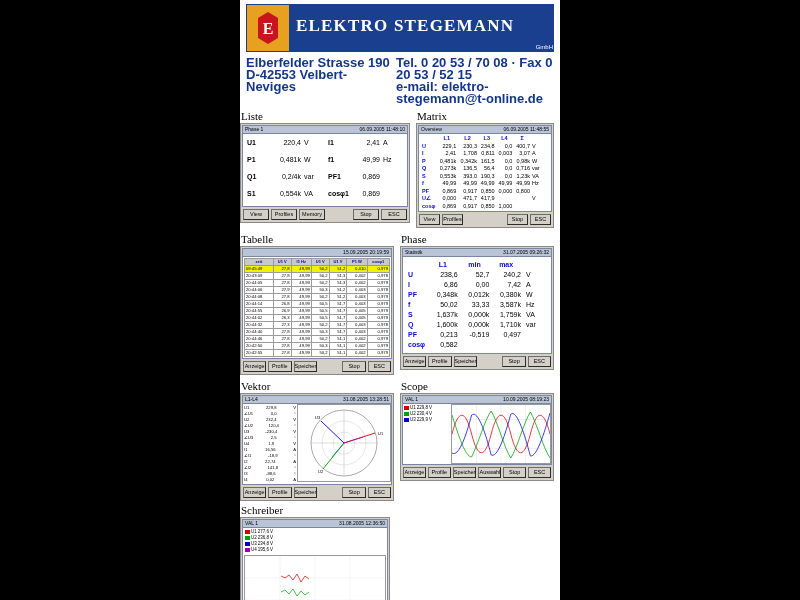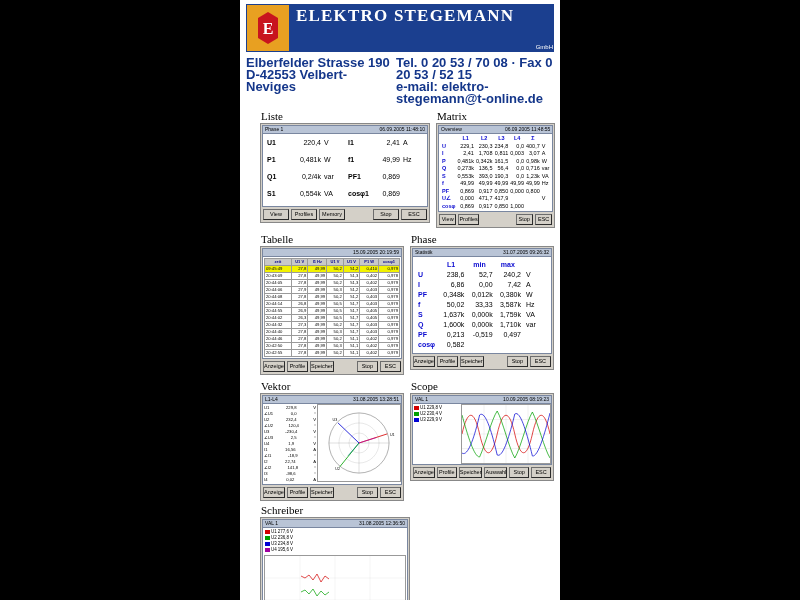--- a/index.html
+++ b/index.html
@@ -2,28 +2,28 @@
 <html><head>
 <meta charset="utf-8">
 <style>
   html,body{margin:0;padding:0;background:#000;}
   body{width:800px;height:600px;overflow:hidden;font-family:"Liberation Sans",sans-serif;}
   .page{position:absolute;left:240px;top:0;width:320px;height:600px;background:#fff;}
   .hdr{padding:4px 6px 0 6px;}
   .logo{display:flex;align-items:stretch;border:1px solid #1b3f8f;background:#1b3f8f;height:46px;}
   .logo-mark{width:42px;background:#e8a021;display:flex;align-items:center;justify-content:center;border-right:1px solid #1b3f8f;}
   .logo-mark svg{display:block;}
-  .logo-txt{flex:1;background:#1b3f8f;color:#fff;padding:2px 4px 8px 6px;display:flex;flex-direction:column;justify-content:space-between;gap:20px;}
+  .logo-txt{flex:1;background:#1b3f8f;color:#fff;padding:2px 4px 8px 6px;display:flex;flex-direction:column;justify-content:center;gap:20px;}
   .logo-title{font-size:17px;font-weight:bold;letter-spacing:1.2px;line-height:17px;color:#ffffff;font-family:"Liberation Serif",serif;}
   .logo-sub{font-size:8.5px;line-height:10px;color:#ffffff;margin-top:2px;}
   .gmbh{font-size:6px;color:#ffffff;align-self:flex-end;margin-bottom:1px;}
   .addr{margin-top:5px;color:#14368a;font-size:13px;font-weight:bold;line-height:12px;display:flex;}
   .addr .col1{width:150px;}
   .addr .col2{flex:1;}
-  .sect{margin:3px 6px 0 20px;}
+  .sect{margin:3px 6px 0 0;}
   .sect-title{font-size:11px;color:#000;margin:2px 0 1px 1px;font-family:"Liberation Serif",serif;}
   .scr{border:1px solid #888;background:#d4d0c8;padding:1px;}
   .scr-top{background:#b9c4d6;border:1px solid #7a87a0;font-size:5px;color:#000;display:flex;justify-content:space-between;padding:0 2px;line-height:7px;}
   .scr-body{background:#fff;border:1px solid #7a87a0;border-top:none;}
   .btnrow{display:flex;gap:2px;padding:2px 1px 1px 1px;}
   .btn{flex:1;background:#d4d0c8;border:1px solid #6d6d6d;border-right-color:#2b2b2b;border-bottom-color:#2b2b2b;font-size:5.5px;text-align:center;line-height:9px;color:#000;}
   .btn.spacer{visibility:hidden;border:none;background:none;}
   .two{display:flex;gap:6px;}
   .two>div{flex:1;}
   

